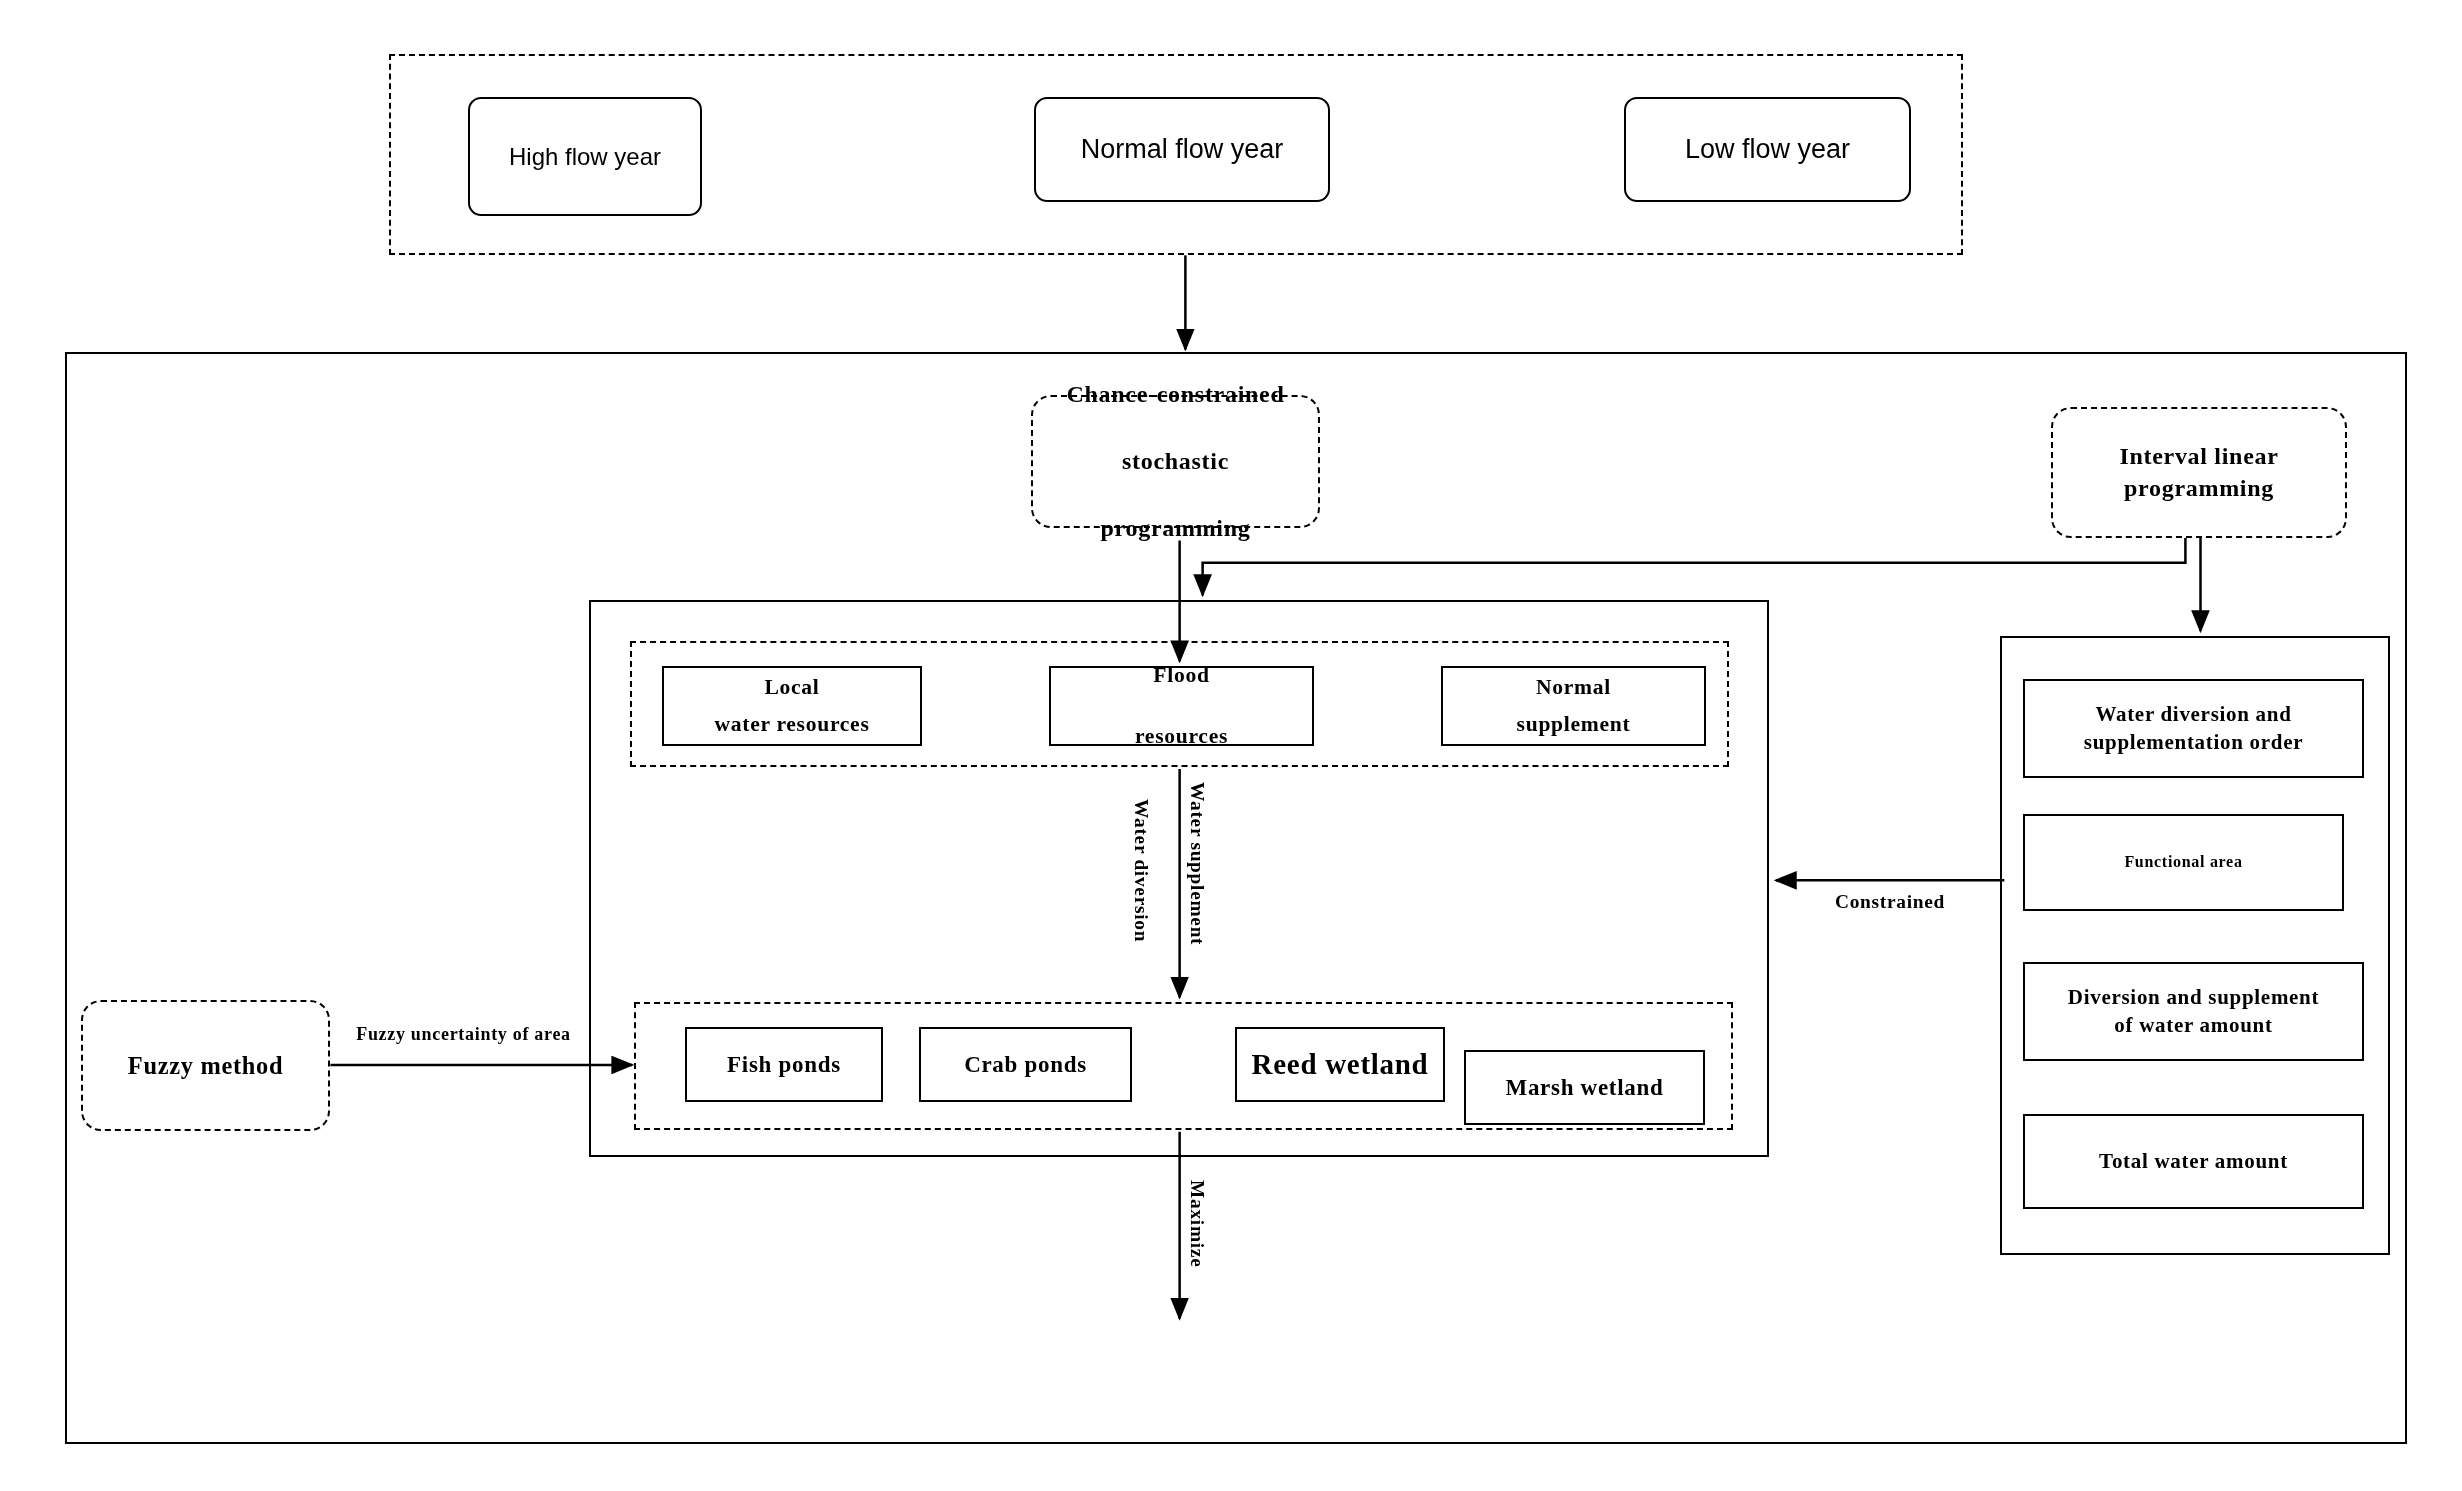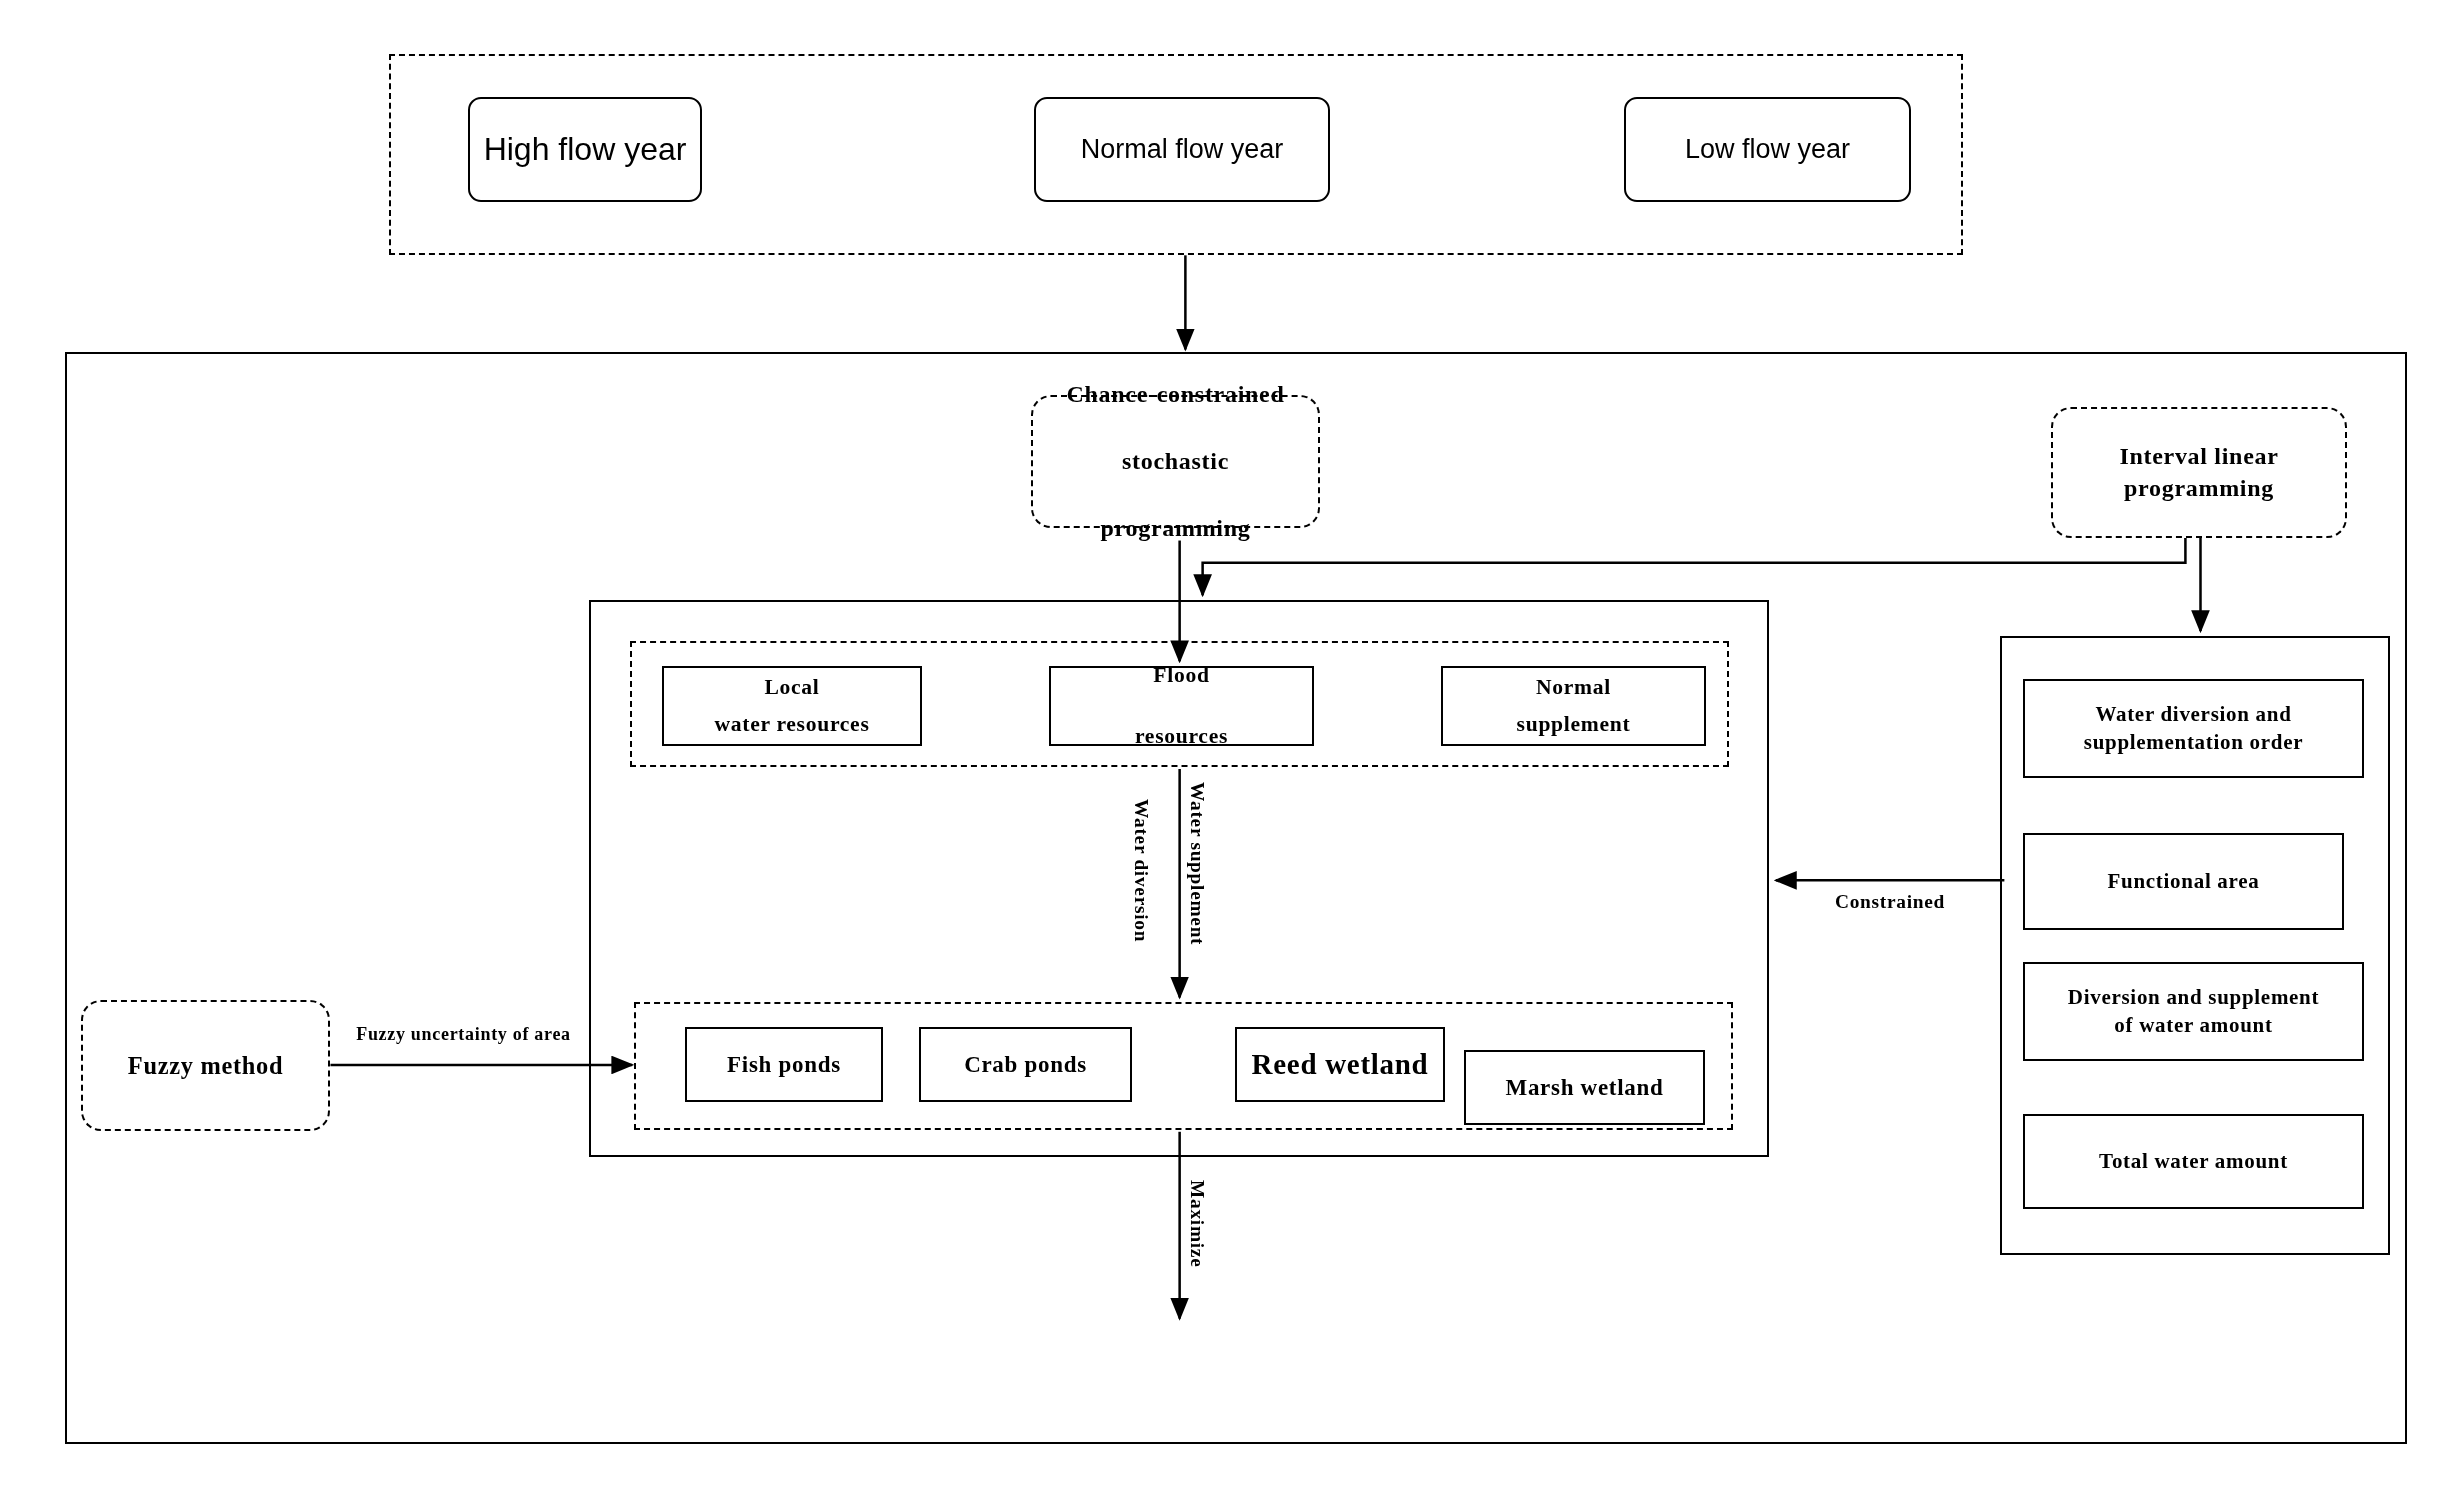--- a/index.html
+++ b/index.html
@@ -48,21 +48,21 @@
     <path d="M1650 355 L1650 486" marker-end="url(#arr)"></path>
     <path d="M1642 752 L1642 920" marker-end="url(#arr)"></path>
     <path d="M3042 747 L3042 783 L1674 783 L1674 828" marker-end="url(#arr)"></path>
     <path d="M3063 747 L3063 878" marker-end="url(#arr)"></path>
     <path d="M2790 1225 L2472 1225" marker-end="url(#arr)"></path>
     <path d="M1642 1070 L1642 1388" marker-end="url(#arr)"></path>
     <path d="M460 1482 L880 1482" marker-end="url(#arr)"></path>
     <path d="M1642 1575 L1642 1835" marker-end="url(#arr)"></path>
   </svg>
 
-  <div class="b rd sans" style="left:468px;top:97px;width:234px;height:105px;border-radius:13px;font-size:32px;">
+  <div class="b rd sans" style="left:468px;top:97px;width:234px;height:119px;border-radius:13px;font-size:24px;">
     <div>High flow year</div>
   </div>
   <div class="b rd sans" style="left:1034px;top:97px;width:296px;height:105px;border-radius:13px;font-size:27px;">
     <div>Normal flow year</div>
   </div>
   <div class="b rd sans" style="left:1624px;top:97px;width:287px;height:105px;border-radius:13px;font-size:27px;">
     <div>Low flow year</div>
   </div>
 
   <div class="b dash3 rd serifb" style="left:1031px;top:395px;width:289px;height:133px;font-size:24px;gap:36px;">
@@ -103,21 +103,21 @@
     <div>Reed wetland</div>
   </div>
   <div class="b serifb" style="left:1464px;top:1027px;width:241px;height:75px;font-size:23px;margin-top:23px;">
     <div>Marsh wetland</div>
   </div>
 
   <div class="b serifb" style="left:2023px;top:679px;width:341px;height:99px;font-size:21px;">
     <div>Water diversion and</div>
     <div>supplementation order</div>
   </div>
-  <div class="b serifb" style="left:2023px;top:814px;width:321px;height:97px;font-size:21px;margin-top:19px;">
+  <div class="b serifb" style="left:2023px;top:814px;width:321px;height:97px;font-size:16px;">
     <div>Functional area</div>
   </div>
   <div class="b serifb" style="left:2023px;top:962px;width:341px;height:99px;font-size:21px;">
     <div>Diversion and supplement</div>
     <div>of water amount</div>
   </div>
   <div class="b serifb" style="left:2023px;top:1114px;width:341px;height:95px;font-size:21px;">
     <div>Total water amount</div>
   </div>
 

